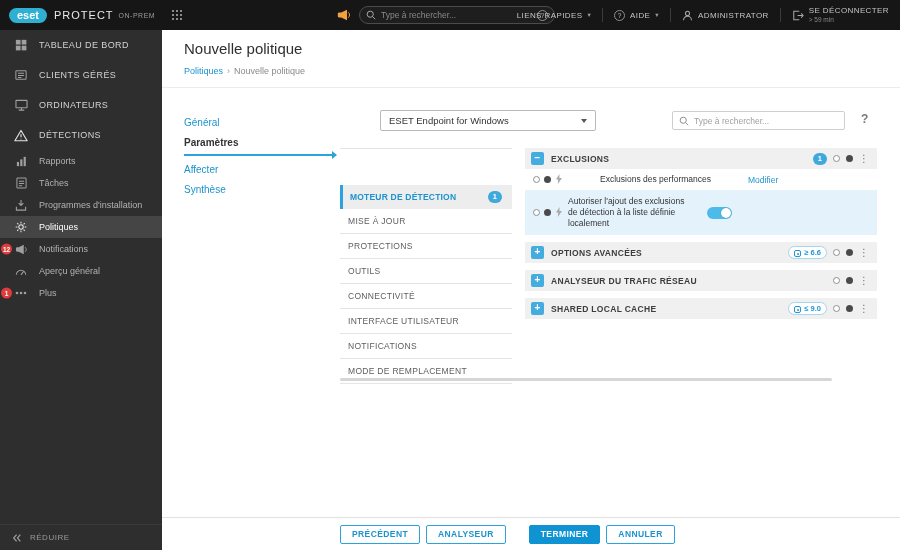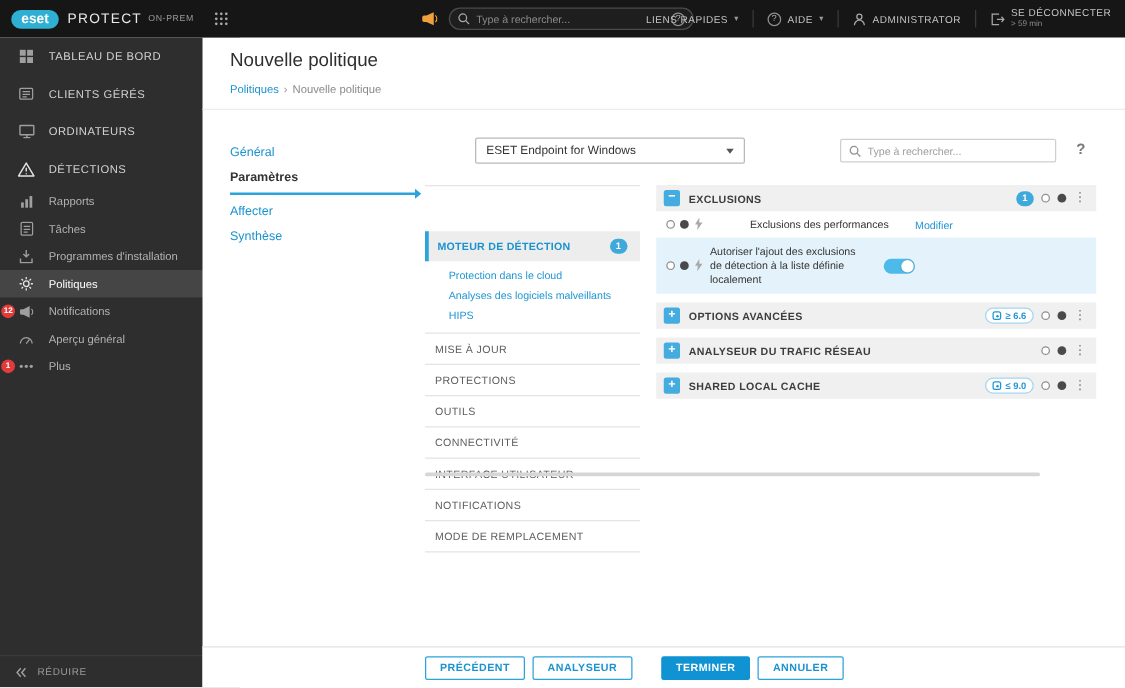--- a/index.html
+++ b/index.html
@@ -79,28 +79,28 @@
   .sections { position:absolute; left:363px; top:118px; width:352px; }
   .section { margin-bottom:7px; }
   .sec-header { height:21px; background:#f0f0f0; display:flex; align-items:center; padding:0 8px 0 6px; cursor:pointer; }
   .sq { width:13px; height:13px; border-radius:2px; background:#45acdf; color:#fff; font-size:10px; line-height:12px; text-align:center; font-weight:bold; flex:none; cursor:pointer; }
   .sec-title { margin-left:7px; font-size:8.5px; font-weight:bold; color:#3d3d3d; letter-spacing:0.3px; }
   .sec-right { margin-left:auto; display:flex; align-items:center; gap:6px; }
   .circ { width:7px; height:7px; border-radius:50%; flex:none; cursor:pointer; }
   .circ.o { border:1px solid #8f8f8f; background:#fff; }
   .circ.f { background:#4a4a4a; }
   .dots { color:#777; font-size:10px; line-height:1; cursor:pointer; }
-  .ver-pill { display:flex; align-items:center; gap:3px; border:1px solid #a5d6ef; border-radius:8px; padding:1px 5px; color:#2196d3; font-size:7.5px; font-weight:bold; background:#fff; }
+  .ver-pill { display:flex; align-items:flex-end; gap:3px; border:1px solid #a5d6ef; border-radius:8px; padding:1px 5px; color:#2196d3; font-size:7.5px; font-weight:bold; background:#fff; }
   .ver-icon { width:7px; height:7px; border:1px solid #2196d3; border-radius:2px; position:relative; }
   .ver-icon::after { content:""; position:absolute; left:1.5px; top:1.5px; width:2px; height:2px; background:#2196d3; border-radius:1px; }
   .sec-row { display:flex; align-items:center; gap:5px; padding:0 8px; min-height:21px; font-size:8.5px; color:#333; }
   .row-icons { display:flex; align-items:center; gap:4px; flex:none; }
   .row-label { flex:0 0 128px; line-height:1.3; }
   .nowrap .row-label { white-space:nowrap;padding-left:32px; }
-  .link { color:#2196d3; cursor:pointer; margin-left:6px;padding-left:10px; }
+  .link { color:#2196d3; cursor:pointer; margin-left:22px;padding-left:10px; }
   .sec-row.highlight { background:#e4f3fb; padding:6px 8px; }
   .toggle { width:25px; height:12px; border-radius:6px; background:#4cbbea; position:relative; margin-left:6px; flex:none; cursor:pointer; }
   .toggle::after { content:""; position:absolute; right:1px; top:1px; width:10px; height:10px; border-radius:50%; background:#fff; box-shadow:0 0 1px rgba(0,0,0,.45); }
   .hscroll { position:absolute; left:178px; top:348px; width:492px; height:3px; background:#d6d6d6; border-radius:2px; cursor:pointer; }
 
   
   .footer { position:absolute; left:0; right:0; bottom:0; height:33px; border-top:1px solid #e2e2e2; display:flex; align-items:center; padding-left:178px; gap:6px; background:#fff; }
   .btn { height:19px; padding:0 11px; font-size:8.5px; font-weight:bold; letter-spacing:0.4px; border:1px solid #2ba3dc; color:#1b93cf; background:#fff; border-radius:2px; cursor:pointer; font-family:inherit; }
   .btn.primary { background:#0f93d2; border-color:#0f93d2; color:#fff; margin-left:17px; }
 </style>
@@ -332,25 +332,20 @@
       </span>
       <input placeholder="Type à rechercher..." style="">
     </div>
     <span class="settings-help">?</span>
 
     <div class="cat-list">
       <div class="cat-active">
         <span>MOTEUR DE DÉTECTION</span>
         <span class="blue-badge">1</span>
       </div>
-      <div class="cat-children">
-        <div class="cat-child">Protection dans le cloud</div>
-        <div class="cat-child">Analyses des logiciels malveillants</div>
-        <div class="cat-child">HIPS</div>
-      </div>
       <div class="cat-item">MISE À JOUR</div>
       <div class="cat-item">PROTECTIONS</div>
       <div class="cat-item">OUTILS</div>
       <div class="cat-item">CONNECTIVITÉ</div>
       <div class="cat-item">INTERFACE UTILISATEUR</div>
       <div class="cat-item">NOTIFICATIONS</div>
       <div class="cat-item">MODE DE REMPLACEMENT</div>
     </div>
 
     <div class="sections">

